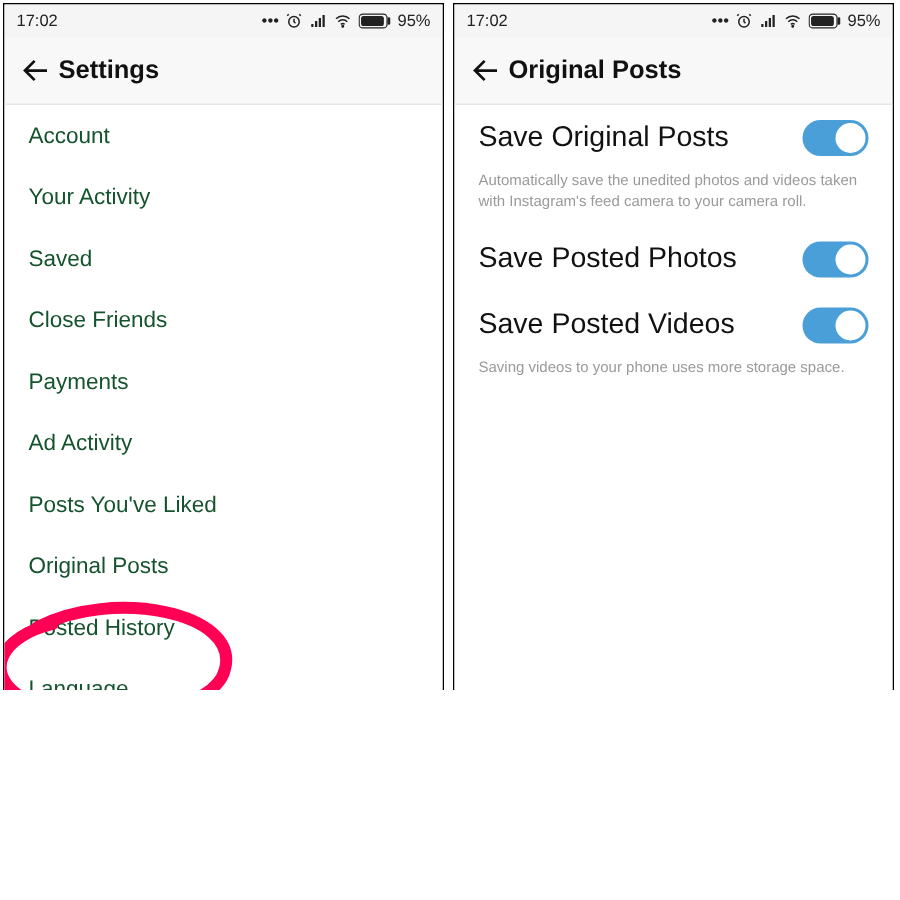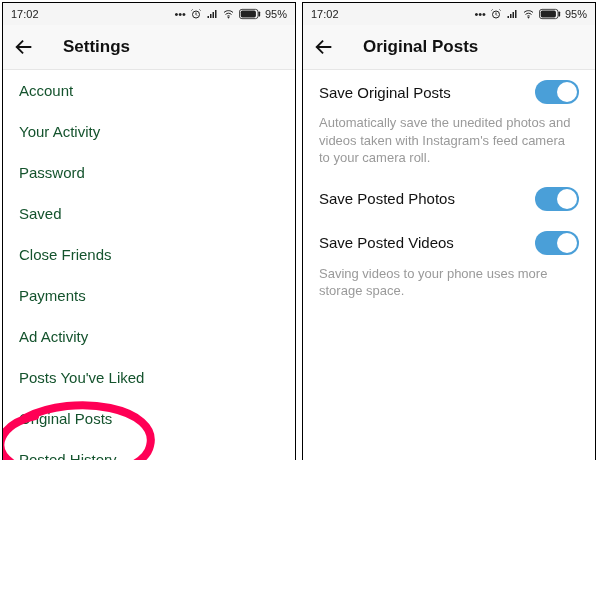--- a/index.html
+++ b/index.html
@@ -3,27 +3,27 @@
 <meta charset="utf-8">
 <style>
 html,body{margin:0;padding:0;font-family:-apple-system,Helvetica,Arial,sans-serif;background:#fff}
 .canvas{width:600px;height:460px;position:relative;background:#fff;overflow:hidden}
 .phone{position:absolute;top:2px;width:294px;height:596px;border:1px solid #000;box-sizing:border-box;background:#fafafa;display:flex;flex-direction:column}
 .phone.left{left:2px}
 .phone.right{left:302px}
 .statusbar{height:22px;background:#f5f5f5;display:flex;align-items:center;justify-content:space-between;padding:0 8px;font-size:11px;color:#222}
 .status-right{display:flex;align-items:center;gap:4px}
 .status-right svg{display:block}
-.header{height:44px;background:#f8f8f8;border-bottom:1px solid #e6e6e6;display:flex;align-items:center;padding:0 10px;gap:28px}
+.header{height:44px;background:#f8f8f8;border-bottom:1px solid #e6e6e6;display:flex;align-items:center;padding:0 10px;gap:4px}
 .header-title{font-size:17px;font-weight:600;color:#111}
 .content{flex:1;overflow:hidden;position:relative;background:#fff}
 .list-item{padding:12px 16px;font-size:15px;color:#14532d}
 .toggle-row{display:flex;align-items:center;justify-content:space-between;padding:10px 16px}
-.toggle-label{font-size:15px;color:#111}
-.desc{padding:0 16px 10px 16px;font-size:13px;color:#9a9a9a;line-height:1.35}
+.toggle-label{font-size:19px;color:#111}
+.desc{padding:0 16px 10px 16px;font-size:10px;color:#9a9a9a;line-height:1.35}
 .toggle{width:44px;height:24px;border-radius:12px;background:#4a9fd8;position:relative;flex-shrink:0}
 .toggle::after{content:"";position:absolute;right:2px;top:2px;width:20px;height:20px;border-radius:50%;background:#fff}
 .tabbar{height:46px;border-top:1px solid #dcdcdc;background:#fafafa;display:flex;align-items:center;justify-content:space-around}
 .tabbar svg{display:block}
 .avatar{width:22px;height:22px;border-radius:50%;background:linear-gradient(135deg,#b07050,#705838);border:1px solid #333}
 .androidbar{height:26px;display:flex;align-items:center;justify-content:center;gap:56px;color:#888}
 .annot{position:absolute;pointer-events:none}
 </style>
 </head>
 <body>
@@ -56,21 +56,20 @@
   </div>
   <div class="header">
     <svg width="22" height="22" viewBox="0 0 24 24" fill="none" stroke="#111" stroke-width="2">
           <path d="M20 12H4M11 5l-7 7 7 7"></path>
         </svg>
     <span class="header-title">Settings</span>
   </div>
   <div class="content">
     <div class="list-item">Account</div>
     <div class="list-item">Your Activity</div>
-    <div class="list-item">Password</div>
     <div class="list-item">Saved</div>
     <div class="list-item">Close Friends</div>
     <div class="list-item">Payments</div>
     <div class="list-item">Ad Activity</div>
     <div class="list-item">Posts You've Liked</div>
     <div class="list-item">Original Posts</div>
     <div class="list-item">Posted History</div>
     <div class="list-item">Language</div>
     <svg class="annot" style="left:-8px;top:328px" width="170" height="90" viewBox="0 0 170 90">
           <path d="M30 20 C80 -6 165 10 155 48 C148 80 55 92 18 66 C-6 50 6 26 40 18" fill="none" stroke="#ff0055" stroke-width="8" stroke-linecap="round"></path>

